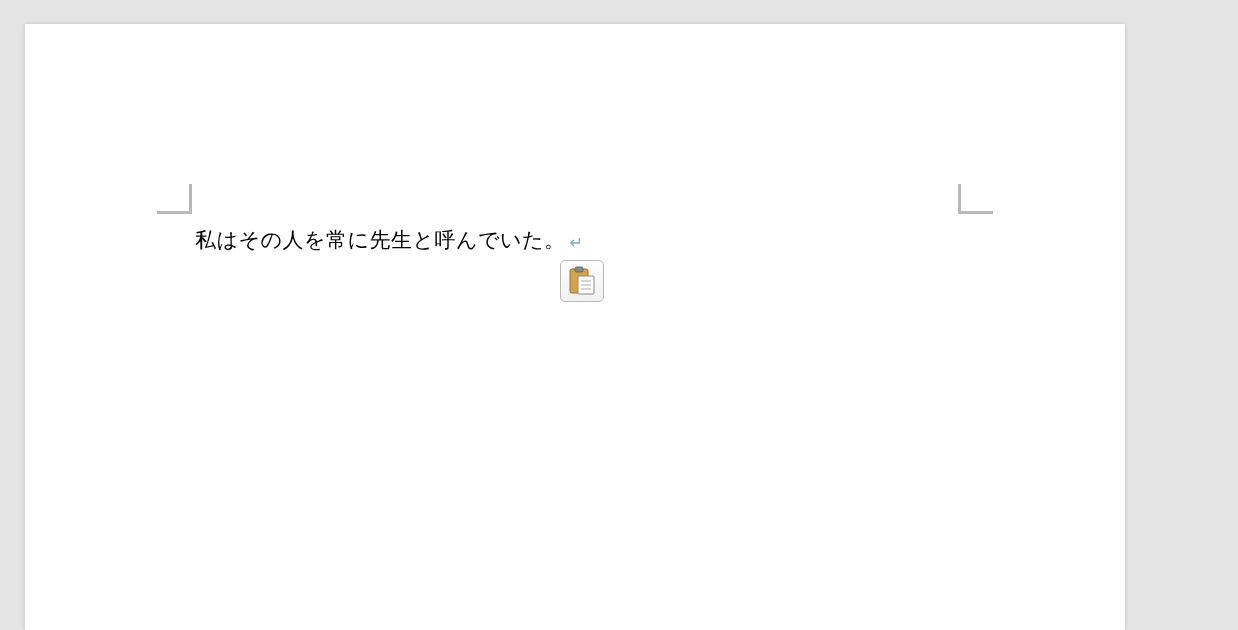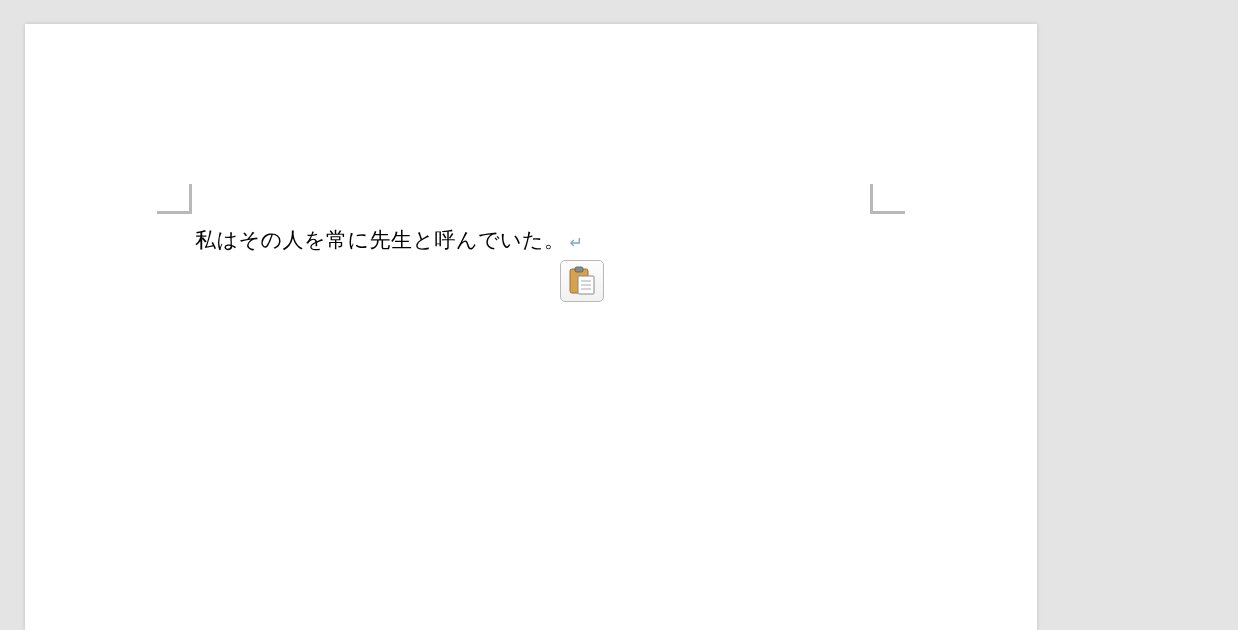--- a/index.html
+++ b/index.html
@@ -8,21 +8,21 @@
       width: 1238px;
       height: 630px;
       overflow: hidden;
       font-family: "Hiragino Mincho ProN", "Yu Mincho", serif;
       position: relative;
     }
     .page {
       position: absolute;
       left: 25px;
       top: 24px;
-      width: 1012px;
+      width: 1100px;
       height: 606px;
       background: #ffffff;
       box-shadow: 0 0 4px rgba(0,0,0,0.15);
     }
     .corner-tl {
       position: absolute;
       left: 132px; top: 160px;
       width: 35px; height: 30px;
       border-right: 3px solid #b8b8b8;
       border-bottom: 3px solid #b8b8b8;

